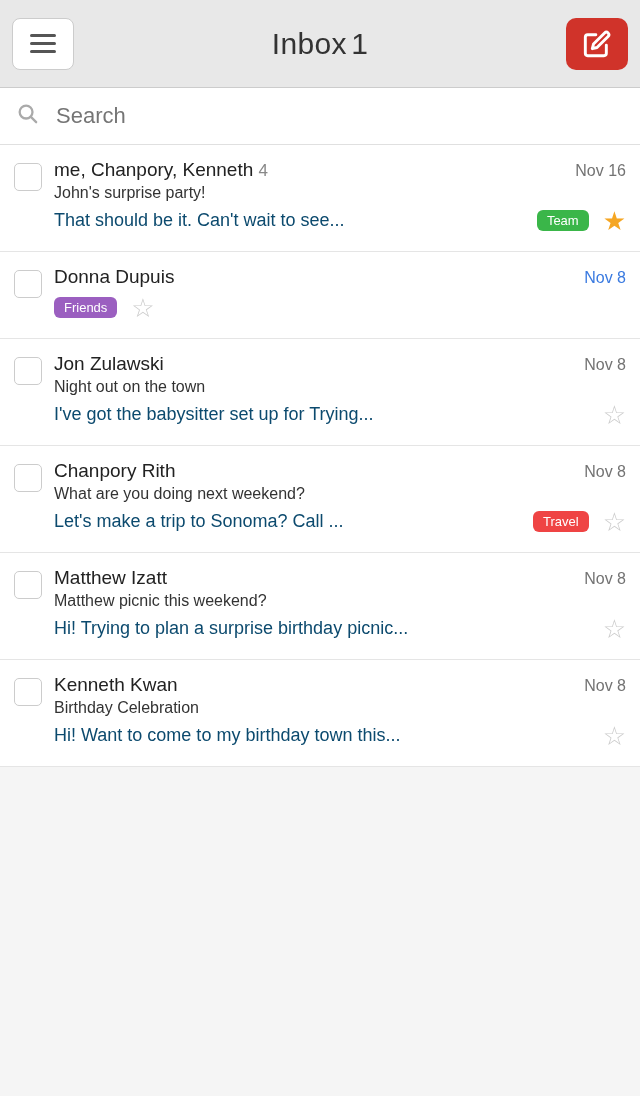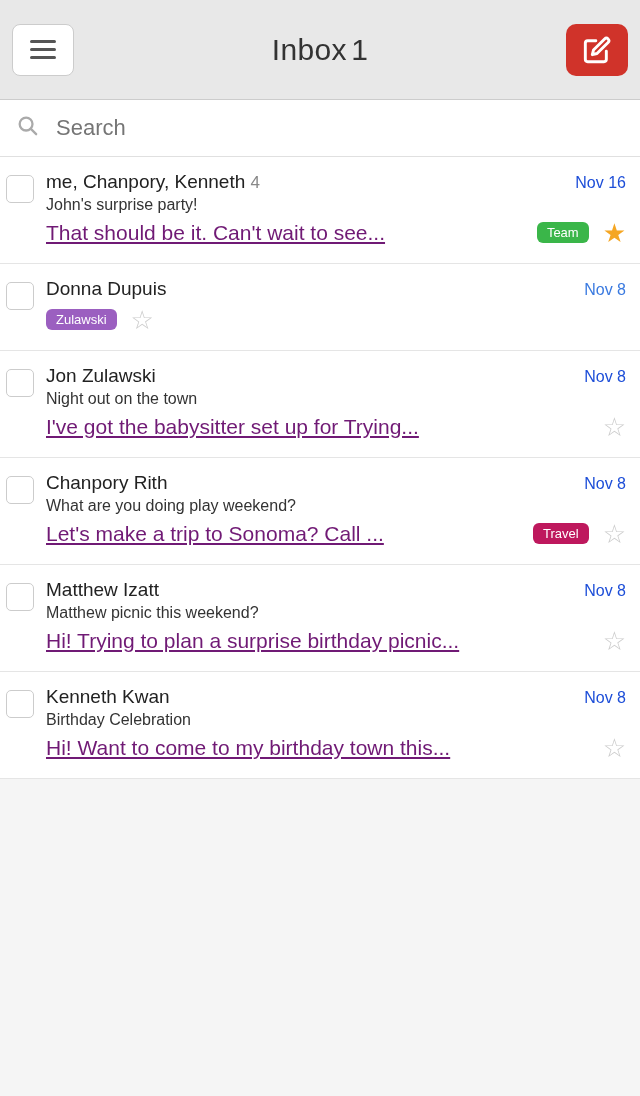--- a/index.html
+++ b/index.html
@@ -11,21 +11,21 @@
       overflow-x: hidden;
     }
 
     
     .header {
       background: #e8e8e8;
       display: flex;
       align-items: center;
       justify-content: space-between;
       padding: 0 12px;
-      height: 100px;
+      height: 88px;
       border-bottom: 1px solid #ccc;
     }
     .menu-btn {
       background: white;
       border: 1px solid #ccc;
       border-radius: 8px;
       width: 62px;
       height: 52px;
       display: flex;
       align-items: center;
@@ -88,21 +88,21 @@
       background: transparent;
     }
 
     
     .email-list {
       background: white;
     }
     .email-item {
       display: flex;
       align-items: flex-start;
-      padding: 14px 14px 14px 6px;
+      padding: 14px 14px 14px 14px;
       border-bottom: 1px solid #e5e5e5;
       position: relative;
     }
     .email-item.unread .sender-name {
       font-weight: normal;
     }
     .email-item.unread .subject {
       font-weight: bold;
     }
     .checkbox {
@@ -125,21 +125,21 @@
       align-items: baseline;
       margin-bottom: 3px;
     }
     .sender-name {
       font-size: 19px;
       color: #222;
       font-weight: normal;
     }
     .email-date {
       font-size: 16px;
-      color: #1d4ed8;
+      color: #737373;
       flex-shrink: 0;
       margin-left: 8px;
     }
     .email-date.unread-date {
       color: #3a7ae0;
       font-weight: 500;
     }
     .subject {
       font-size: 16px;
       color: #333;
@@ -148,39 +148,38 @@
       white-space: nowrap;
       overflow: hidden;
       text-overflow: ellipsis;
     }
     .preview-row {
       display: flex;
       align-items: center;
       gap: 8px;
     }
     .preview {
-      font-size: 21px;
-      color: #701a75;
+      font-size: 18px;
+      color: #0c4a6e;
       white-space: nowrap;
       overflow: hidden;
       text-overflow: ellipsis;
       flex: 1;
-      text-decoration: underline;
     }
     .tag {
       font-size: 13px;
       color: white;
       padding: 3px 10px;
       border-radius: 6px;
       font-weight: 500;
       flex-shrink: 0;
     }
     .tag-team { background: #3ab649; }
     .tag-friends { background: #9b5fc0; }
-    .tag-travel { background: #be185d; }
+    .tag-travel { background: #ef4444; }
 
     .star {
       font-size: 26px;
       margin-left: 6px;
       flex-shrink: 0;
       align-self: center;
       margin-top: 2px;
     }
     .star-filled { color: #f5a623; }
     .star-empty { color: #ccc; }
@@ -235,21 +234,21 @@
     </div>
   </div>
     <div class="email-item unread">
     <div class="checkbox"></div>
     <div class="email-content">
       <div class="email-header-row">
         <span class="sender-name">Donna Dupuis</span>
         <span class="email-date unread-date">Nov 8</span>
       </div>
       <div class="preview-row">
-        <span class="tag tag-friends">Zulawski</span>
+        <span class="tag tag-friends">Friends</span>
         <span class="star star-empty">☆</span>
       </div>
     </div>
   </div>
     <div class="email-item">
     <div class="checkbox"></div>
     <div class="email-content">
       <div class="email-header-row">
         <span class="sender-name">Jon Zulawski</span>
         <span class="email-date">Nov 8</span>
@@ -262,21 +261,21 @@
       </div>
     </div>
   </div>
     <div class="email-item">
     <div class="checkbox"></div>
     <div class="email-content">
       <div class="email-header-row">
         <span class="sender-name">Chanpory Rith</span>
         <span class="email-date">Nov 8</span>
       </div>
-      <div class="subject">What are you doing play weekend?</div>
+      <div class="subject">What are you doing next weekend?</div>
       <div class="preview-row">
         <span class="preview">Let's make a trip to Sonoma? Call ...</span>
         <span class="tag tag-travel">Travel</span>
         <span class="star star-empty">☆</span>
       </div>
     </div>
   </div>
     <div class="email-item">
     <div class="checkbox"></div>
     <div class="email-content">

